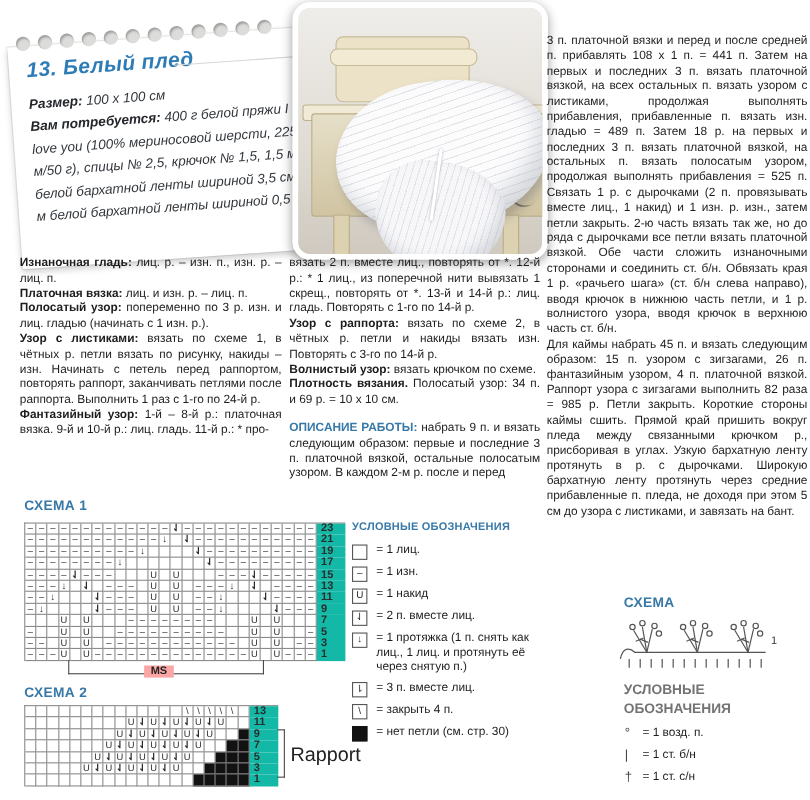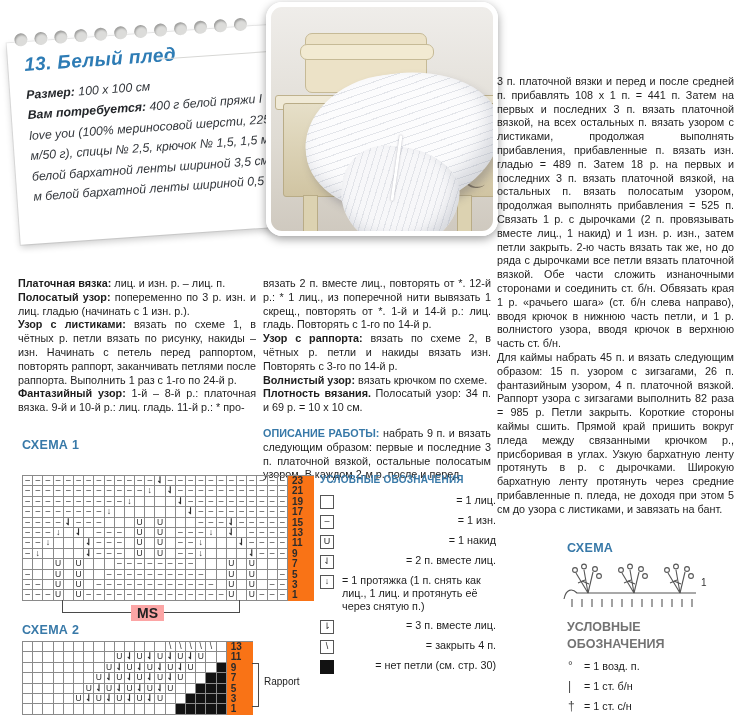--- a/index.html
+++ b/index.html
@@ -38,54 +38,54 @@
               background-image:repeating-linear-gradient(168deg,rgba(165,172,186,.28) 0 1px,transparent 1px 7px);
               box-shadow:inset -8px -12px 20px rgba(140,145,160,.35),3px 6px 9px rgba(70,70,85,.28);}
   .ph-drape{position:absolute;left:70px;top:140px;width:118px;height:100px;background:#f7f7f9;
             border-radius:40% 55% 50% 50% / 45% 45% 60% 55%;transform:rotate(7deg);
             background-image:repeating-linear-gradient(100deg,rgba(165,172,186,.25) 0 1px,transparent 1px 6px);
             box-shadow:inset -6px -8px 14px rgba(140,145,160,.3);}
   .ph-ribbon{position:absolute;left:124px;top:128px;width:3px;height:66px;background:#fff;
              box-shadow:0 0 2px rgba(120,120,135,.6);transform:rotate(8deg);border-radius:2px;}
 
   
-  .col{position:absolute;font-size:10.8px;line-height:13.8px;text-align:justify;color:#1d1d1d;margin-top:44px;}
+  .col{position:absolute;font-size:10.8px;line-height:13.8px;text-align:justify;color:#1d1d1d;}
   .col-left{left:18px;top:233px;width:238px;}
   .col-mid{left:263px;top:233px;width:228px;}
   .col-right{left:497px;top:31px;width:237px;}
   .para{margin:0;}
   .para b{font-weight:bold;}
   .para .blue{color:#3879a8;}
   .para.gap{margin-top:12px;}
 
   
   .schema-title{position:absolute;color:#3879a8;font-weight:bold;font-size:12.5px;letter-spacing:.3px;}
-  #schema1-title{left:22px;top:438px;}
+  #schema1-title{left:22px;top:453px;}
   #schema2-title{left:22px;top:623px;}
   .grid{position:absolute;display:grid;border-top:1px solid #8a8a8a;border-left:1px solid #8a8a8a;
         font-size:8.5px;color:#2c2c2c;}
   #grid1{left:22px;top:475px;grid-template-columns:repeat(26,10.2px) 26px;grid-auto-rows:10.4px;}
   #grid2{left:22px;top:641px;grid-template-columns:repeat(20,10.2px) 26px;grid-auto-rows:10.4px;}
   .cell{border-right:1px solid #8a8a8a;border-bottom:1px solid #8a8a8a;text-align:center;
         line-height:9.8px;overflow:hidden;}
   .cell.black{background:#121212;}
   .cell.arrow{font-weight:bold;font-size:9px;}
-  .rownum{border:none;padding-left:4px;font-size:10px;font-weight:bold;line-height:10.4px;text-align:left;background:#f97316;}
+  .rownum{border:none;padding-left:4px;font-size:10px;font-weight:bold;line-height:10.4px;text-align:left;background:#14b8a6;}
   #ms-bracket{position:absolute;left:62px;top:600px;width:176px;height:12px;
               border-left:1.5px solid #4a4a4a;border-right:1.5px solid #4a4a4a;border-bottom:1.5px solid #4a4a4a;}
   #ms-label{position:absolute;left:131px;top:605px;background:#fca5a5;padding:0 6px;
-            font-size:14px;font-weight:bold;color:#222;}
+            font-size:10px;font-weight:bold;color:#222;}
   #rapport-bracket{position:absolute;left:252px;top:663px;width:6px;height:42px;
                    border-top:1.2px solid #4a4a4a;border-right:1.2px solid #4a4a4a;border-bottom:1.2px solid #4a4a4a;}
-  #rapport-label{position:absolute;left:264px;top:676px;font-size:10px;color:#222;}
+  #rapport-label{position:absolute;left:264px;top:676px;font-size:18px;color:#222;}
 
   
   #legend-knit{position:absolute;left:320px;top:474px;width:176px;}
   #legend-knit .lg-title{color:#3879a8;font-weight:bold;font-size:10px;margin-bottom:9px;letter-spacing:.2px;}
-  .lg-item{display:flex;margin-bottom:5px;font-size:10.8px;line-height:13.2px;justify-content:space-between;}
+  .lg-item{display:flex;margin-bottom:5px;font-size:10.8px;line-height:13.2px;}
   .lg-sym{flex:none;width:12px;height:12px;border:1.2px solid #555;margin-right:8px;margin-top:1px;
           text-align:center;line-height:11px;font-size:9px;color:#2c2c2c;}
   .lg-sym.black{background:#121212;border-color:#121212;}
 
   
   #crochet-title{left:567px;top:541px;}
   #crochet-diagram{position:absolute;left:558px;top:557px;}
   #crochet-rownum{position:absolute;left:701px;top:577px;font-size:10px;color:#333;}
   .cr-legend-title{position:absolute;color:#737373;font-weight:bold;font-size:12.5px;}
   #cr-lt1{left:567px;top:620px;}
@@ -134,27 +134,28 @@
     <div class="ph-leg" style="left:186px;"></div>
     <div class="ph-hatbox">
       <div class="ph-hatlid"></div>
     </div>
     <div class="ph-blanket"></div>
     <div class="ph-drape"></div>
     <div class="ph-ribbon"></div>
   </div>
 
   <div class="col col-left" id="col-left">
+      <p class="para"><b>Изнаночная гладь: </b>лиц. р. – изн. п., изн. р. – лиц. п.</p>
       <p class="para"><b>Платочная вязка: </b>лиц. и изн. р. – лиц. п.</p>
       <p class="para"><b>Полосатый узор: </b>попеременно по 3 р. изн. и лиц. гладью (начинать с 1 изн. р.).</p>
       <p class="para"><b>Узор с листиками: </b>вязать по схеме 1, в чётных р. петли вязать по рисунку, накиды – изн. Начинать с петель перед раппортом, повторять раппорт, заканчивать петлями после раппорта. Выполнить 1 раз с 1-го по 24-й р.</p>
       <p class="para"><b>Фантазийный узор: </b>1-й – 8-й р.: платочная вязка. 9-й и 10-й р.: лиц. гладь. 11-й р.: * про-</p>
     </div>
   <div class="col col-mid" id="col-mid">
-      <p class="para">вязать 2 п. вместе лиц., повторять от *. 12-й р.: * 1 лиц., из поперечной нити вывязать 1 скрещ., повторять от *. 1-й и 14-й р.: лиц. гладь. Повторять с 1-го по 14-й р.</p>
+      <p class="para">вязать 2 п. вместе лиц., повторять от *. 12-й р.: * 1 лиц., из поперечной нити вывязать 1 скрещ., повторять от *. 13-й и 14-й р.: лиц. гладь. Повторять с 1-го по 14-й р.</p>
       <p class="para"><b>Узор с раппорта: </b>вязать по схеме 2, в чётных р. петли и накиды вязать изн. Повторять с 3-го по 14-й р.</p>
       <p class="para"><b>Волнистый узор: </b>вязать крючком по схеме.</p>
       <p class="para"><b>Плотность вязания. </b>Полосатый узор: 34 п. и 69 р. = 10 х 10 см.</p>
       <p class="para gap"><b class="blue">ОПИСАНИЕ РАБОТЫ: </b>набрать 9 п. и вязать следующим образом: первые и последние 3 п. платочной вязкой, остальные полосатым узором. В каждом 2-м р. после и перед</p>
     </div>
   <div class="col col-right" id="col-right">
       <p class="para">3 п. платочной вязки и перед и после средней п. прибавлять 108 х 1 п. = 441 п. Затем на первых и последних 3 п. вязать платочной вязкой, на всех остальных п. вязать узором с листиками, продолжая выполнять прибавления, прибавленные п. вязать изн. гладью = 489 п. Затем 18 р. на первых и последних 3 п. вязать платочной вязкой, на остальных п. вязать полосатым узором, продолжая выполнять прибавления = 525 п. Связать 1 р. с дырочками (2 п. провязывать вместе лиц., 1 накид) и 1 изн. р. изн., затем петли закрыть. 2-ю часть вязать так же, но до ряда с дырочками все петли вязать платочной вязкой. Обе части сложить изнаночными сторонами и соединить ст. б/н. Обвязать края 1 р. «рачьего шага» (ст. б/н слева направо), вводя крючок в нижнюю часть петли, и 1 р. волнистого узора, вводя крючок в верхнюю часть ст. б/н.</p>
       <p class="para">Для каймы набрать 45 п. и вязать следующим образом: 15 п. узором с зигзагами, 26 п. фантазийным узором, 4 п. платочной вязкой. Раппорт узора с зигзагами выполнить 82 раза = 985 р. Петли закрыть. Короткие стороны каймы сшить. Прямой край пришить вокруг пледа между связанными крючком р., присборивая в углах. Узкую бархатную ленту протянуть в р. с дырочками. Широкую бархатную ленту протянуть через средние прибавленные п. пледа, не доходя при этом 5 см до узора с листиками, и завязать на бант.</p>
     </div>
 

